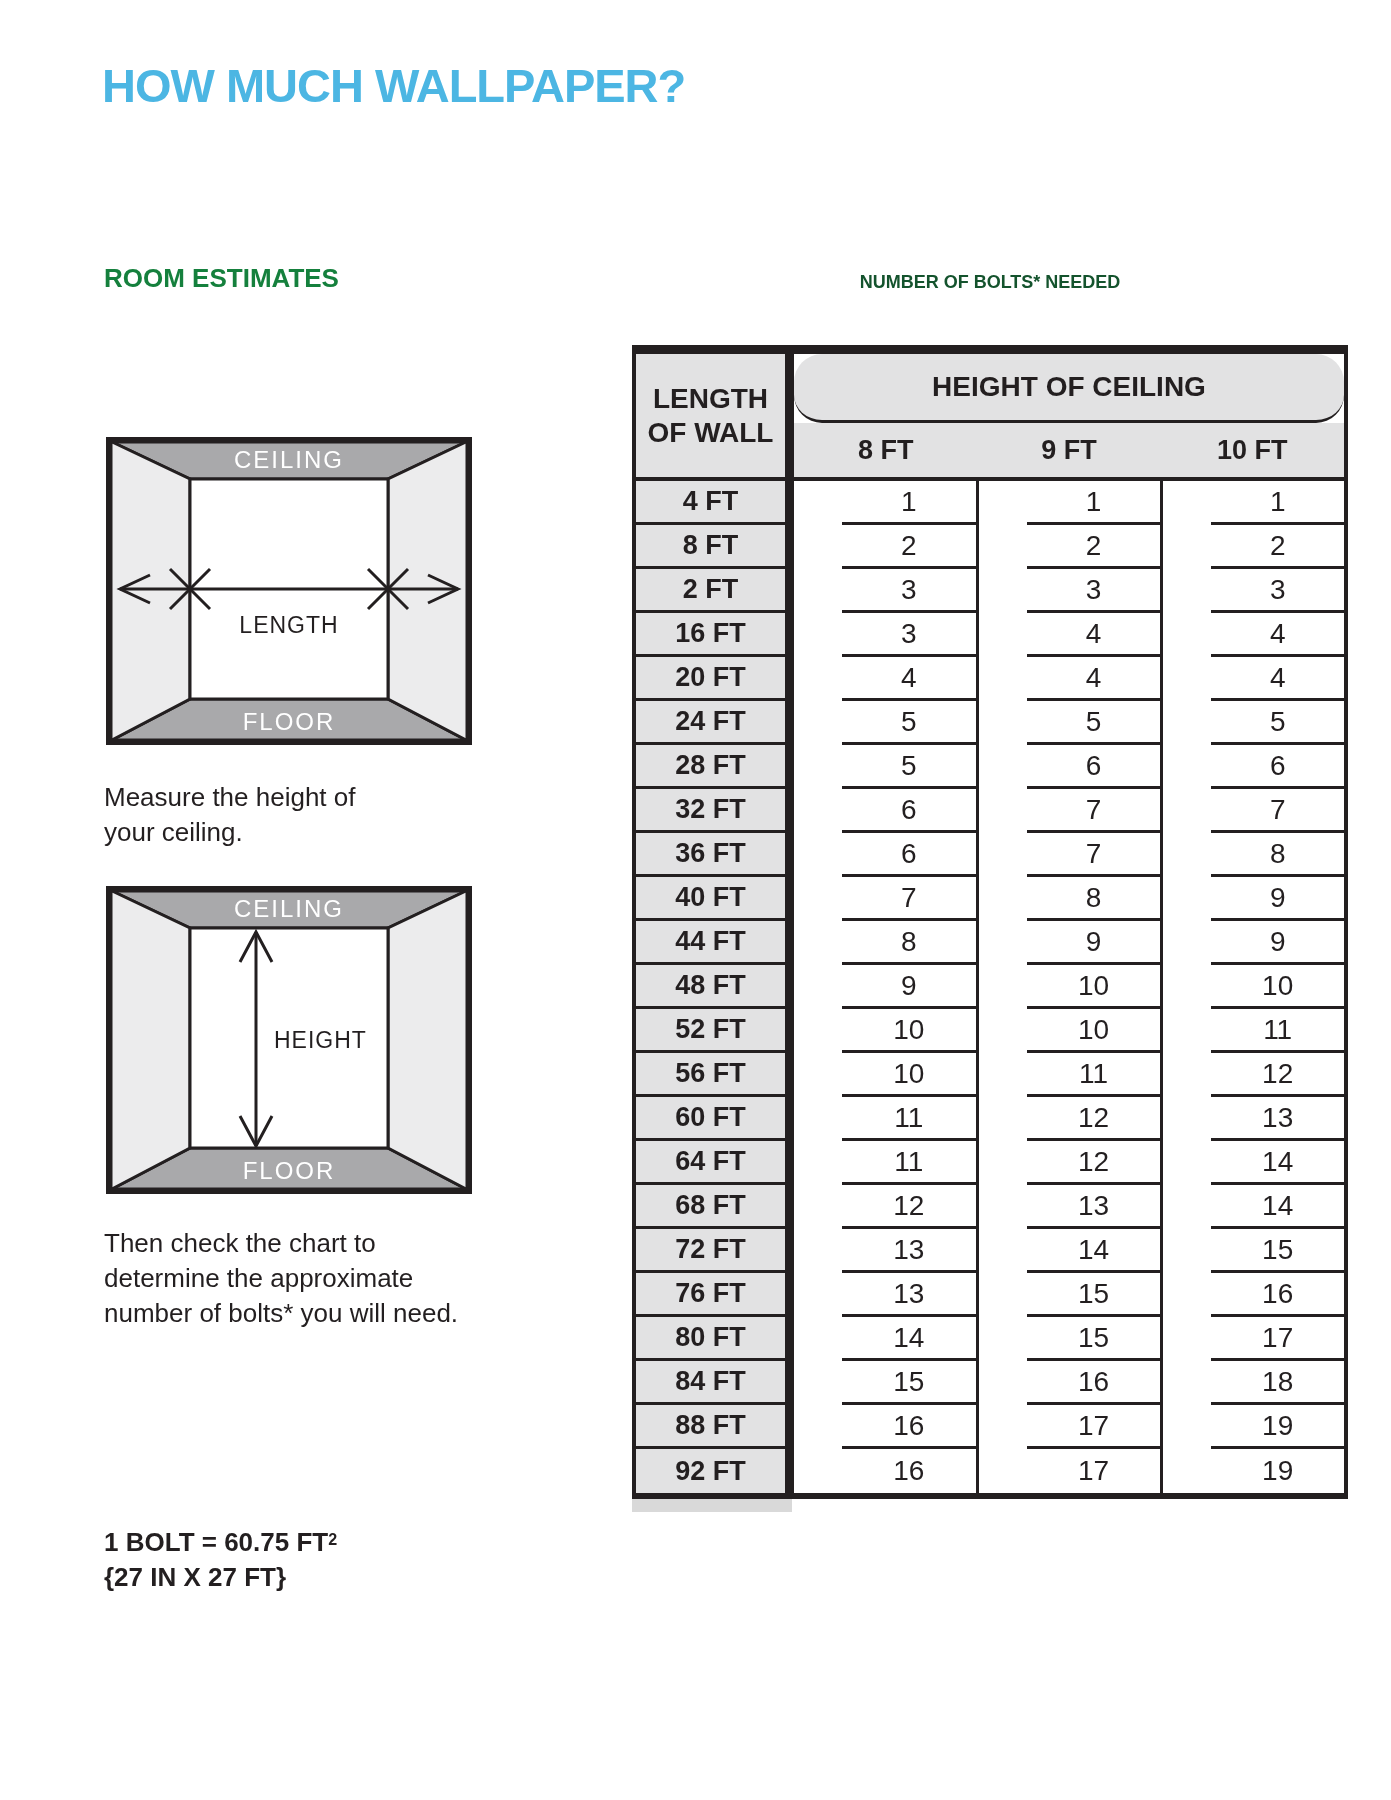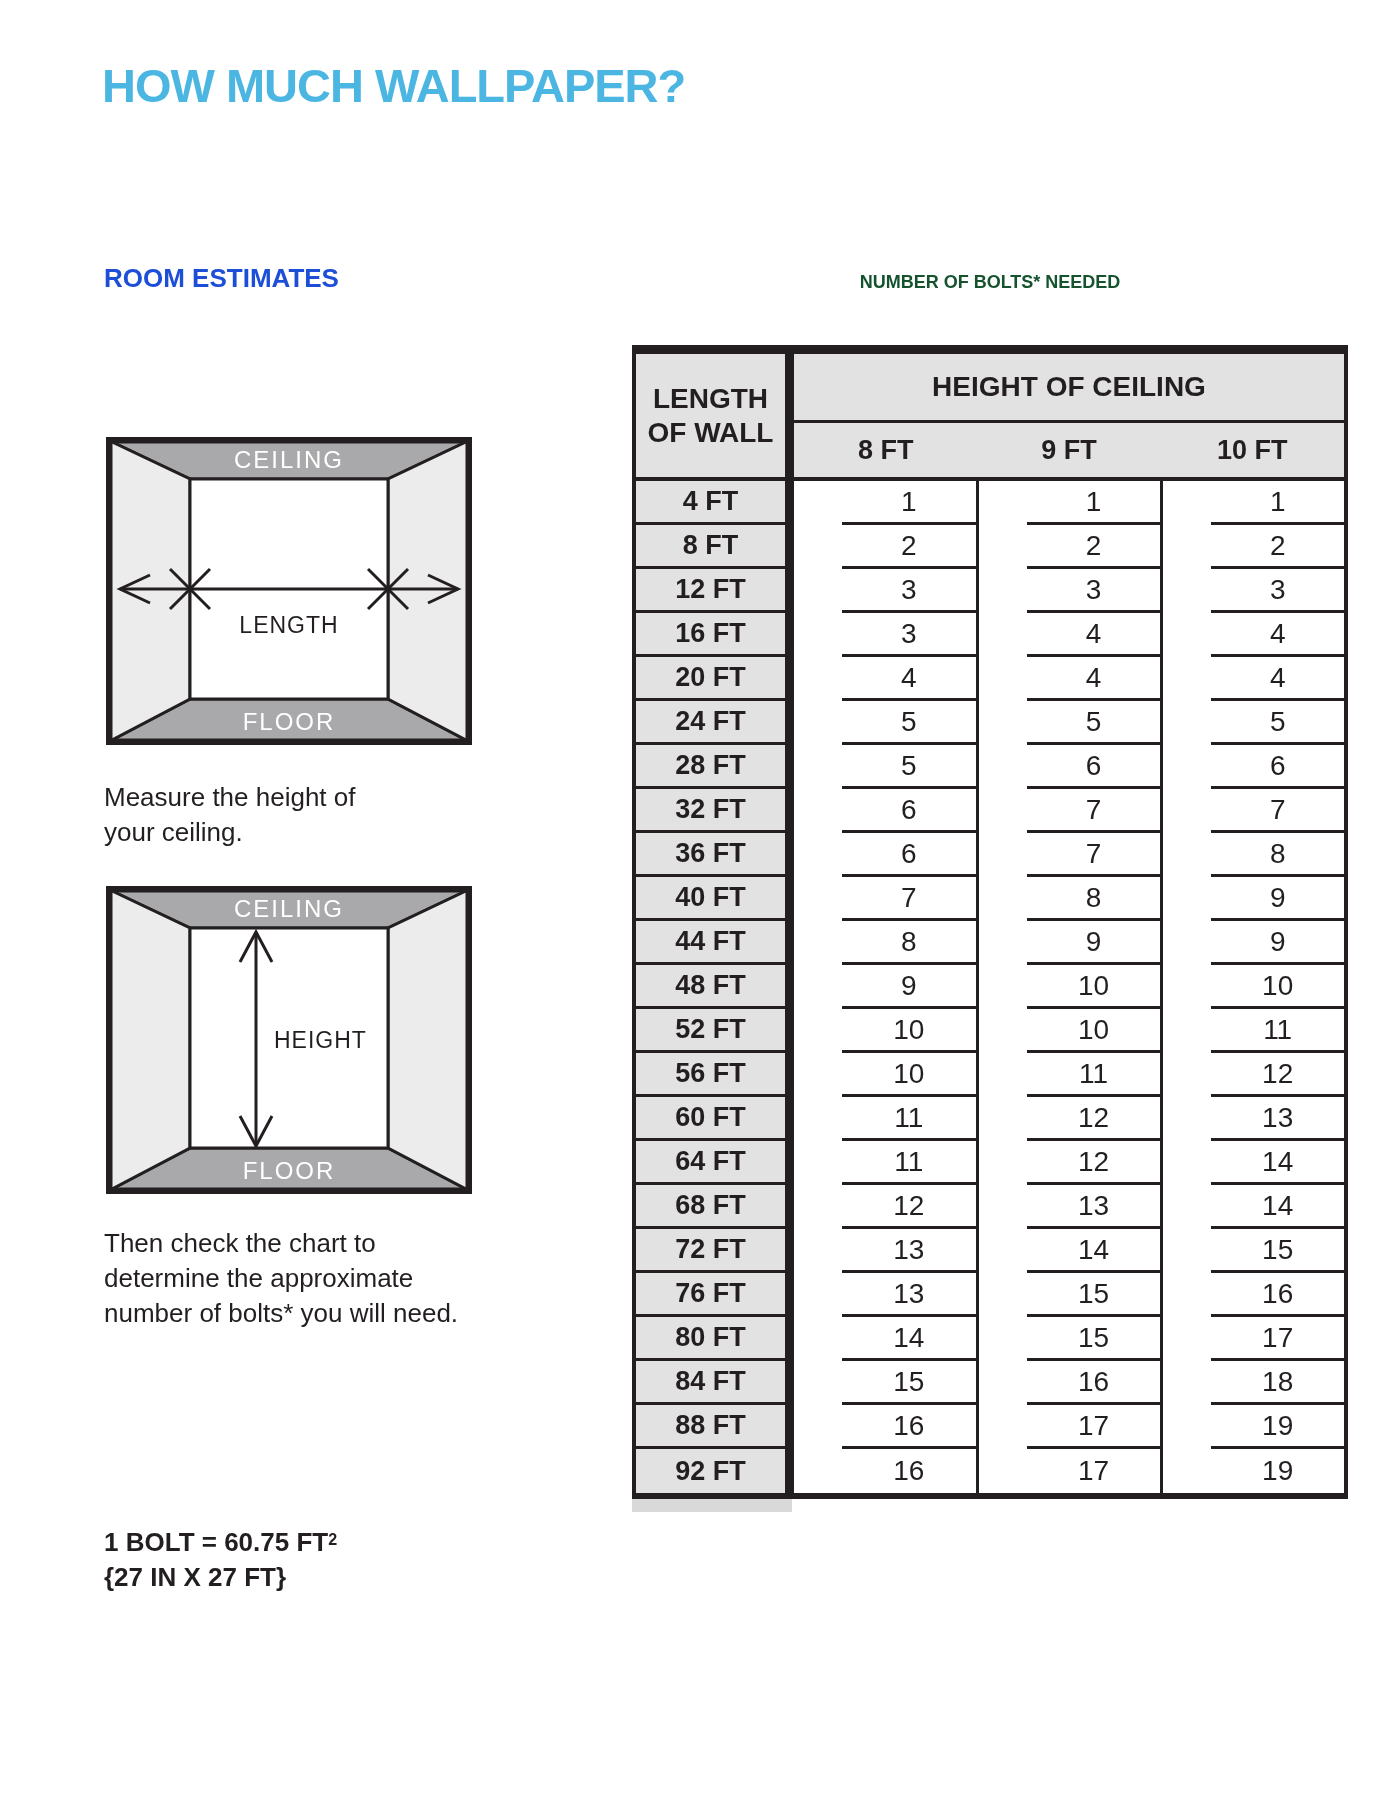--- a/index.html
+++ b/index.html
@@ -6,21 +6,21 @@
   #canvas {
     position:relative; width:1391px; height:1697px; background:#ffffff;
     font-family:"Liberation Sans","DejaVu Sans",sans-serif; color:#231f20;
     overflow:hidden;
     margin-left:32px;
   }
   .abs { position:absolute; }
 
   
   .page-title { left:70px; top:58px; font-size:47px; font-weight:bold; letter-spacing:-1px; color:#4cb6e3; }
-  .section-title { left:72px; top:263px; font-size:26px; font-weight:bold; color:#1d4ed8; }
+  .section-title { left:72px; top:263px; font-size:26px; font-weight:bold; color:#15803d; }
   .table-title { left:600px; top:272px; width:716px; text-align:center; font-size:18px; font-weight:bold; color:#14532d; }
 
   .para { left:72px; font-size:26px; line-height:35px; white-space:pre-line; }
   .p1 { top:322px; }
   .p2 { top:780px; }
   .p3 { top:1226px; }
 
   .footnote { left:72px; top:1424px; font-size:26px; font-weight:bold; line-height:34px; }
   .footnote .indent { padding-left:23px; }
   .boltspec { left:72px; top:1522px; font-size:26px; font-weight:bold; line-height:35px; }
@@ -37,21 +37,21 @@
   .corner {
     box-sizing:border-box; width:162px; background:#e2e2e3;
     border-left:4px solid #231f20; border-right:9px solid #231f20;
     display:flex; align-items:center; justify-content:center; text-align:center;
     font-size:28px; font-weight:bold; line-height:34px; white-space:pre-line;
   }
   .head-right { flex:1; box-sizing:border-box; border-right:4px solid #231f20; }
   .group-cell {
     height:66px; background:#e2e2e3; border-bottom:3px solid #231f20;
     display:flex; align-items:center; justify-content:center;
-    font-size:28px; font-weight:bold;
+    font-size:28px; font-weight:bold;border-radius:28px;
   }
   .sub-row { display:grid; grid-template-columns:1fr 1fr 1fr; height:54px; background:#e2e2e3; }
   .sub-row div { display:flex; align-items:center; justify-content:center; font-size:27px; font-weight:bold; }
 
   .tbody { border-bottom:6px solid #231f20; }
   .trow { display:grid; grid-template-columns:162px 1fr 1fr 1fr; height:44px;gap:48px; }
   .cell {
     box-sizing:border-box; display:flex; align-items:center; justify-content:center;
     border-bottom:3px solid #231f20; font-size:28px;
   }
@@ -154,21 +154,21 @@
     <div class="cell val">1</div>
     <div class="cell val">1</div>
   </div>
         <div class="trow">
     <div class="cell wall">8 FT</div>
     <div class="cell val">2</div>
     <div class="cell val">2</div>
     <div class="cell val">2</div>
   </div>
         <div class="trow">
-    <div class="cell wall">12 FT</div>
+    <div class="cell wall">2 FT</div>
     <div class="cell val">3</div>
     <div class="cell val">3</div>
     <div class="cell val">3</div>
   </div>
         <div class="trow">
     <div class="cell wall">16 FT</div>
     <div class="cell val">3</div>
     <div class="cell val">4</div>
     <div class="cell val">4</div>
   </div>

